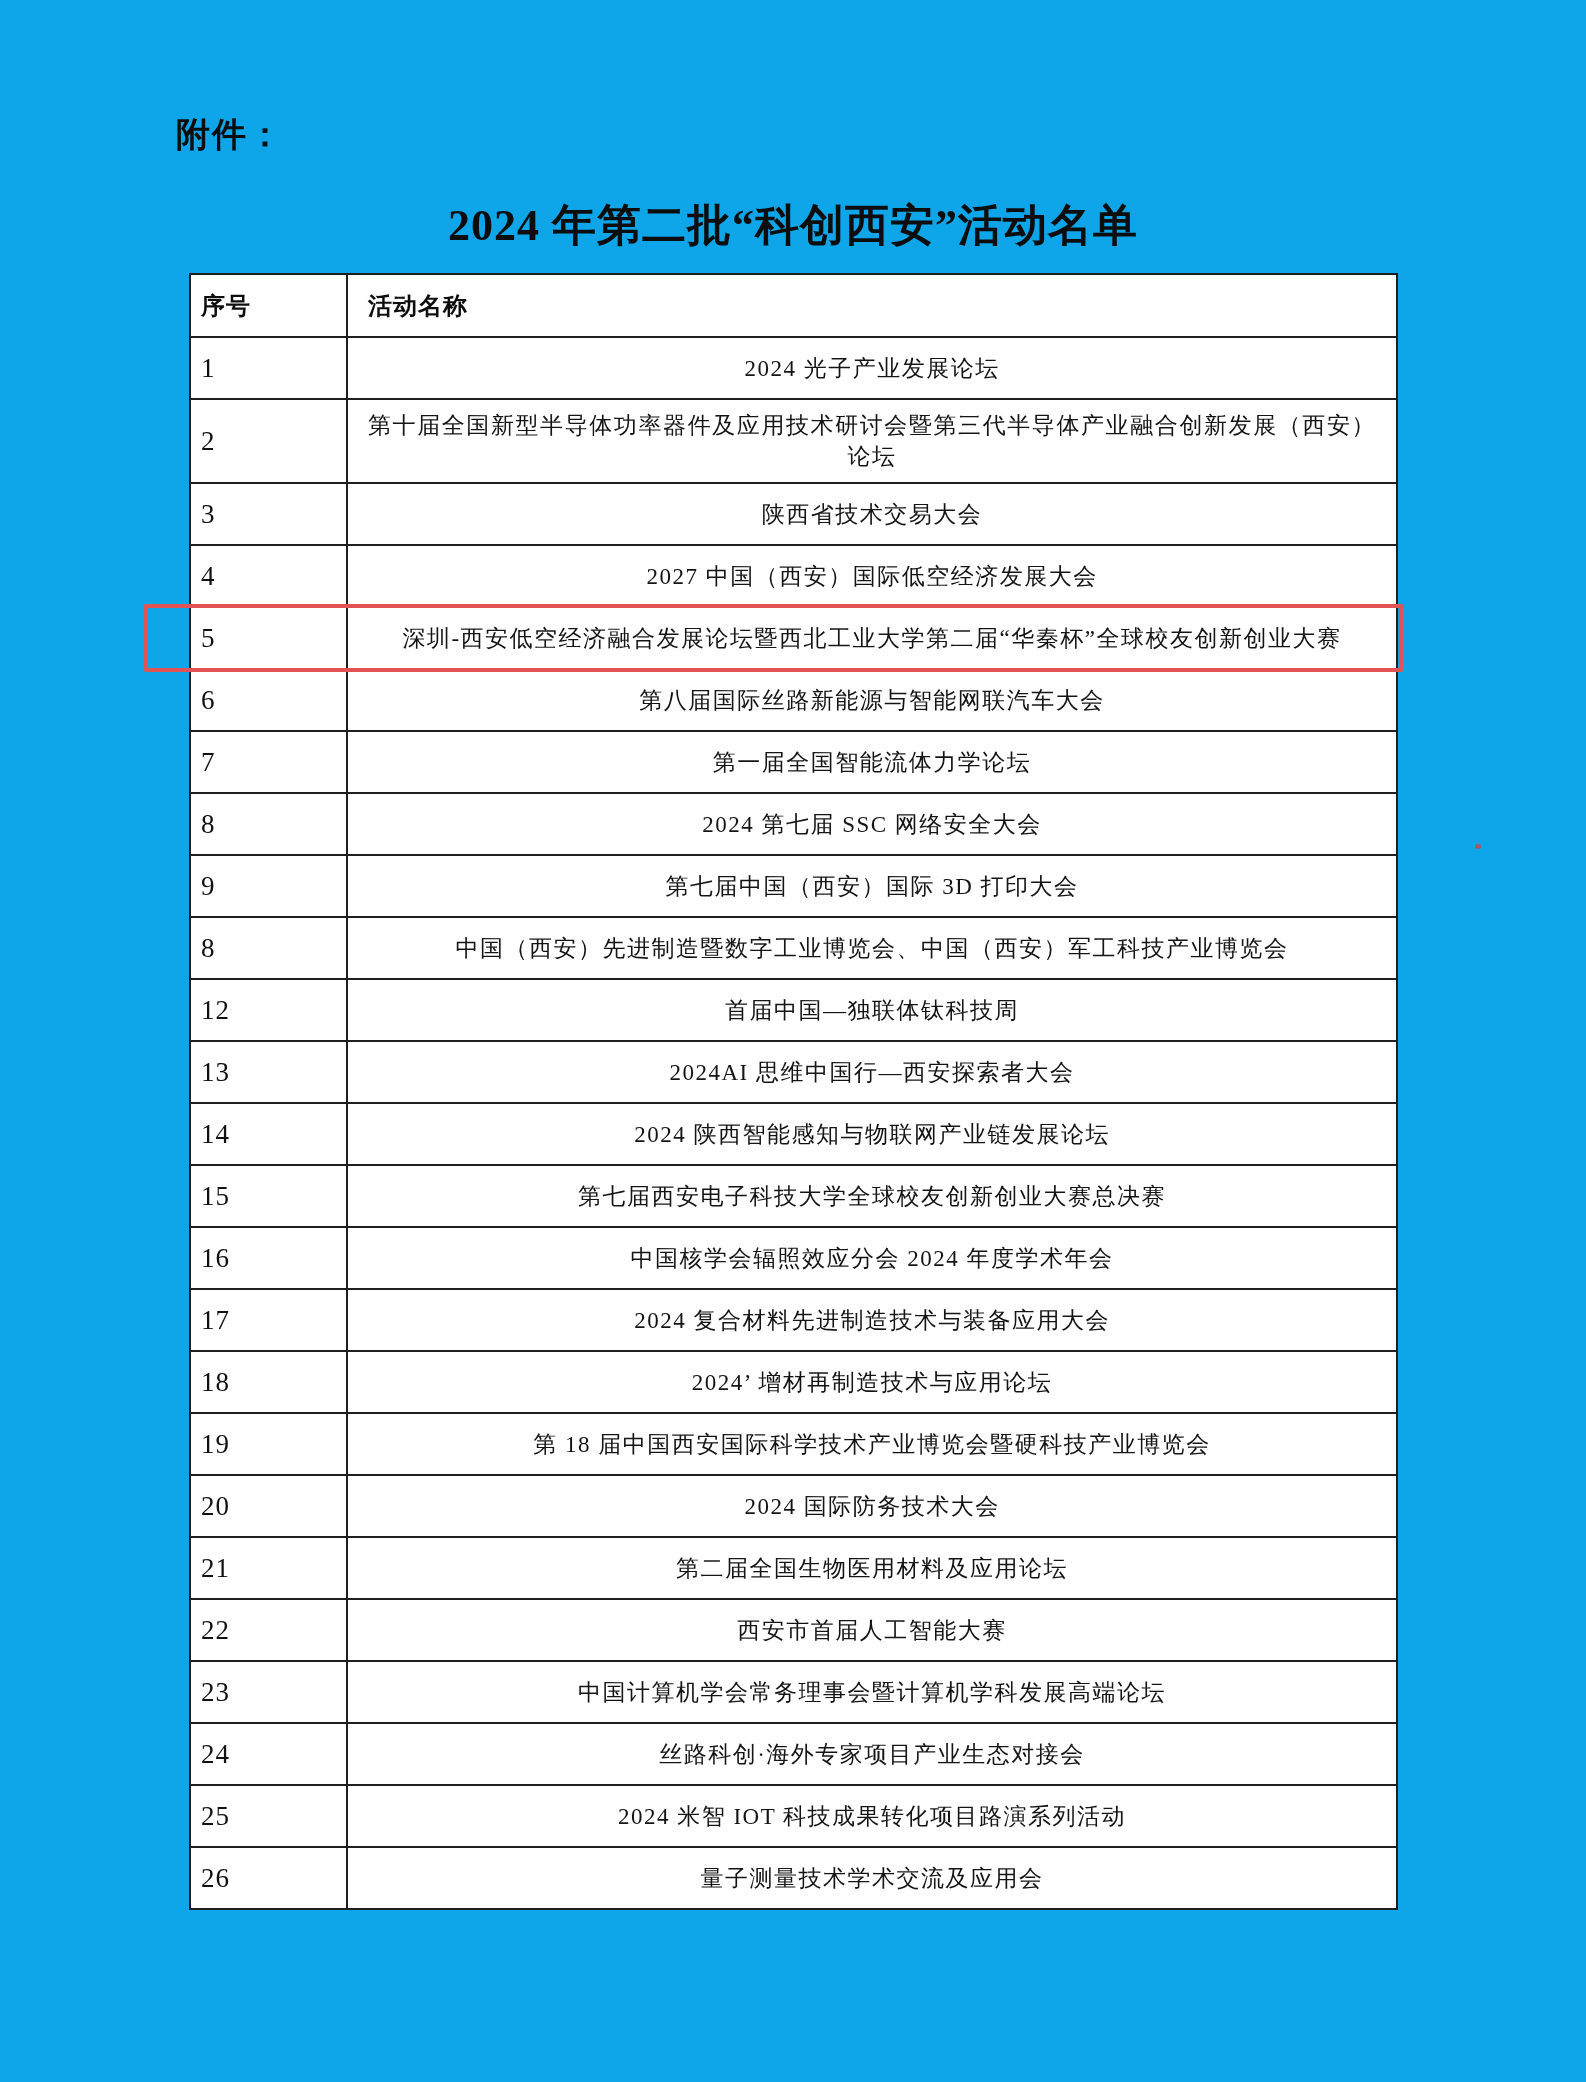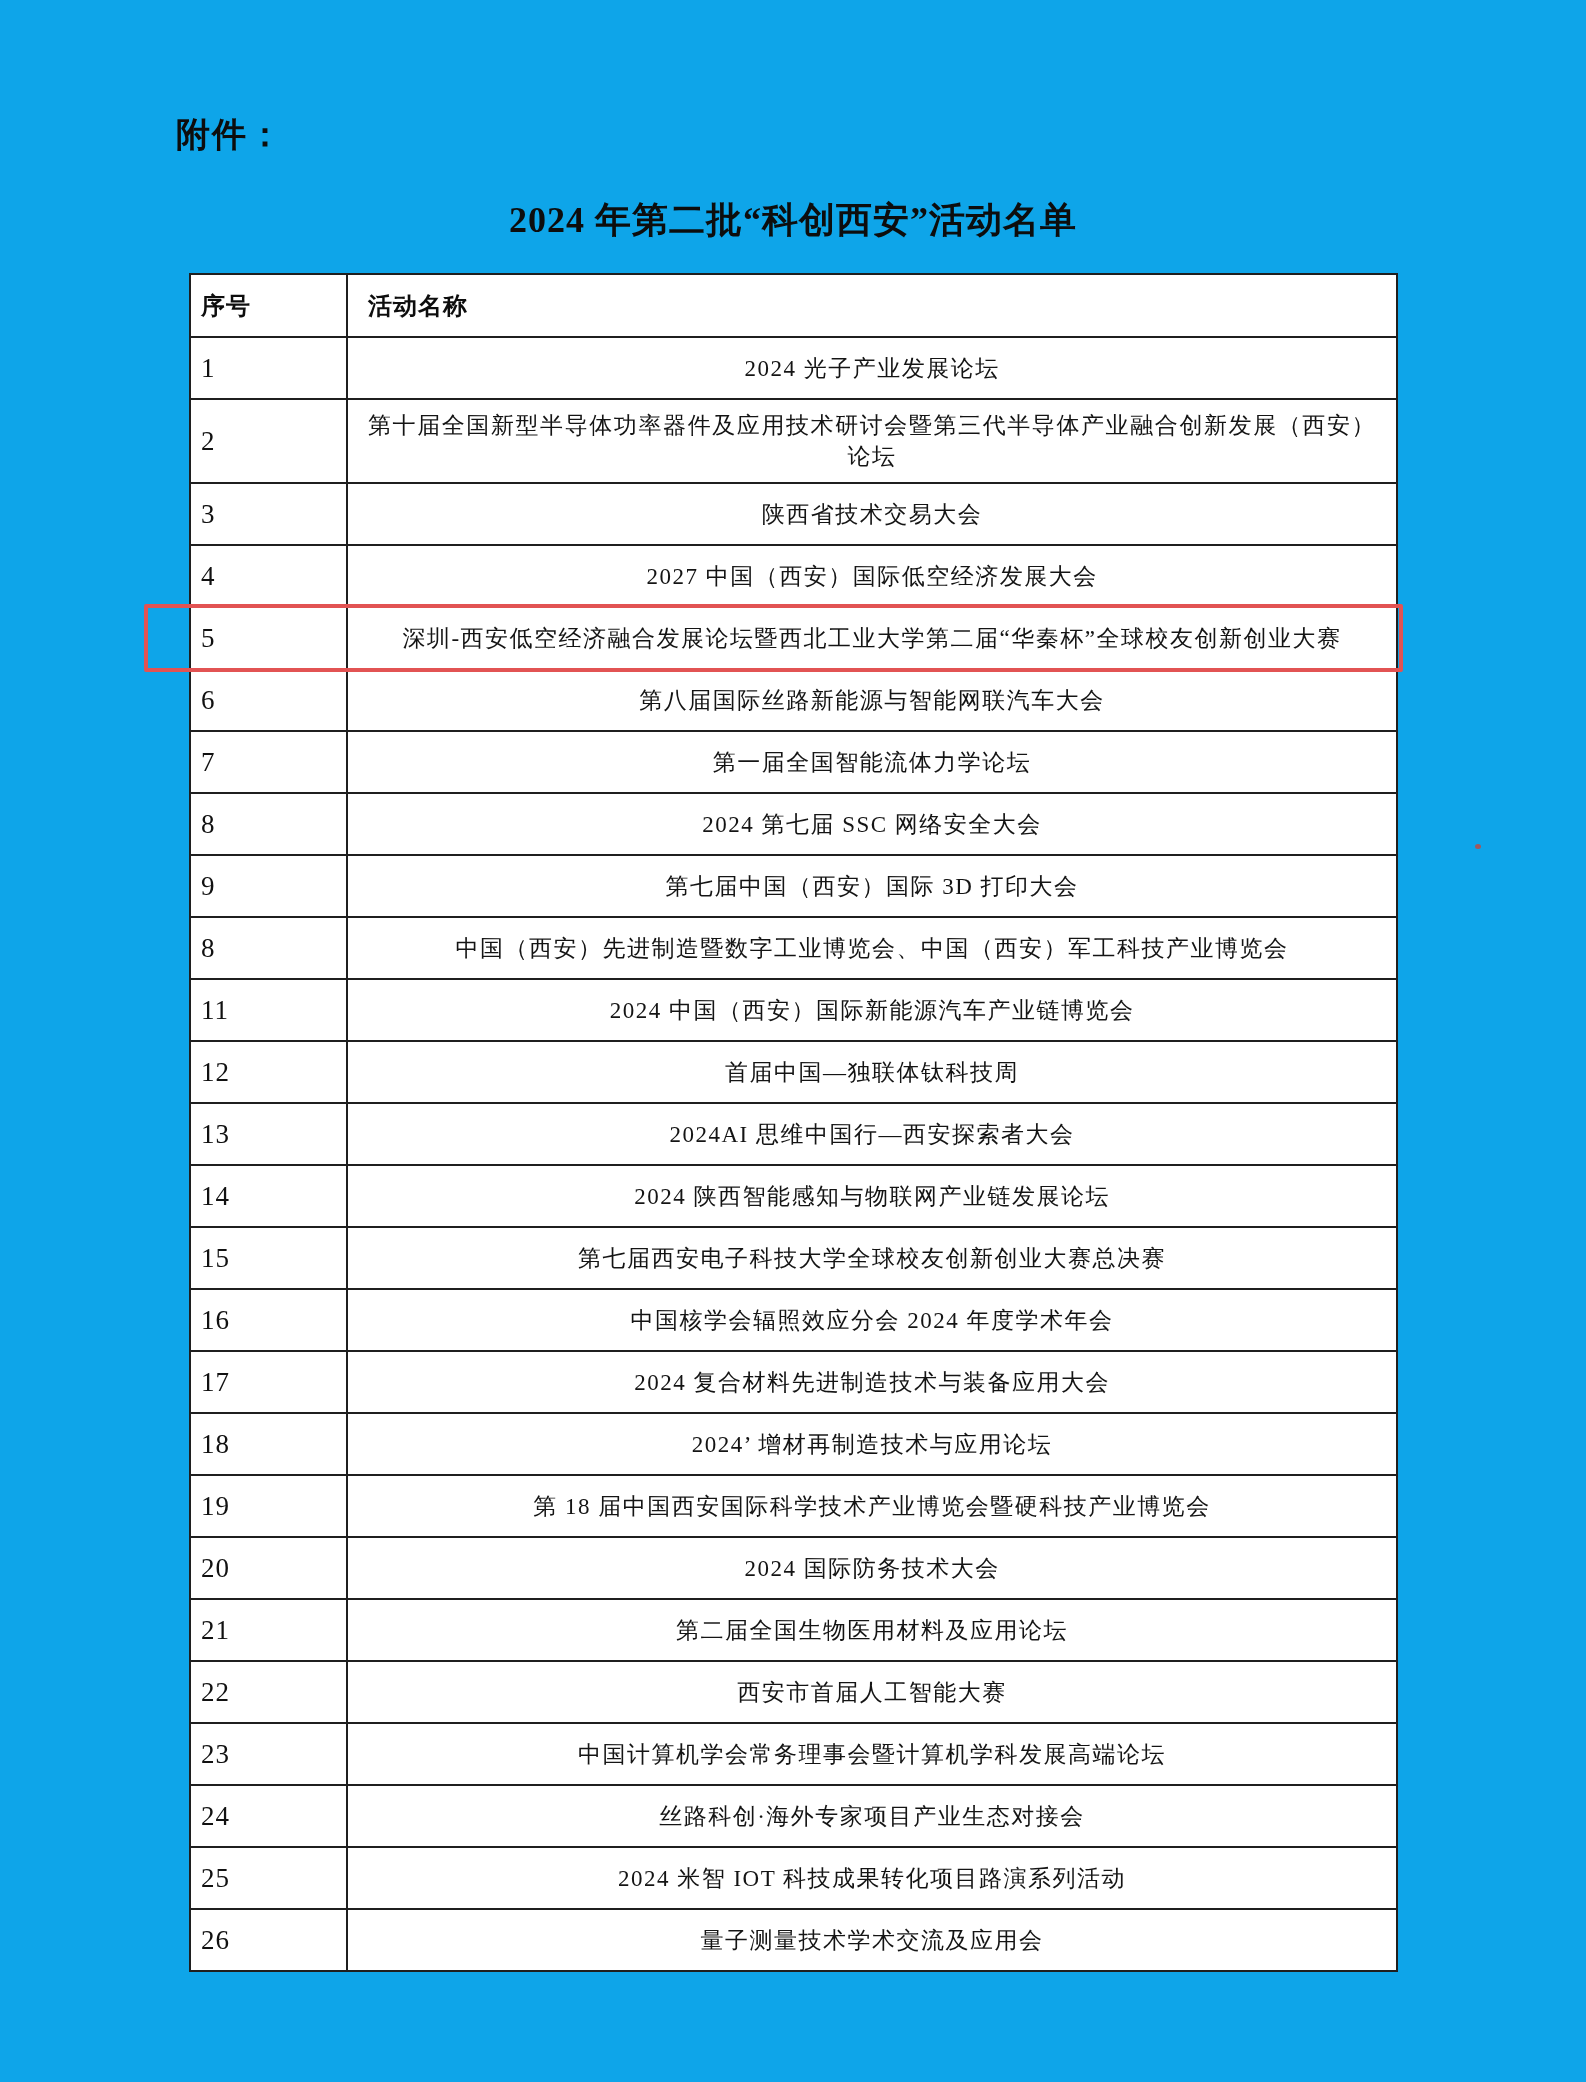--- a/index.html
+++ b/index.html
@@ -23,21 +23,21 @@
     font-family: "Liberation Sans", "DejaVu Sans", sans-serif;
     color: #0d0d0d;
   }
 
   .doc-title {
     position: absolute;
     left: 0;
     top: 196px;
     width: 100%;
     text-align: center;
-    font-size: 36px;
+    font-size: 44px;
     font-weight: 700;
     letter-spacing: 1px;
     color: #0d0d0d;
   }
 
   .activity-table {
     position: absolute;
     left: 189px;
     top: 273px;
     width: 1209px;
@@ -195,26 +195,20 @@
           <div class="name-inner">第七届中国（西安）国际 3D 打印大会</div>
         </div>
       </div>
       <div class="trow">
         <div class="tcell col-no">8</div>
         <div class="tcell col-name">
           <div class="name-inner">中国（西安）先进制造暨数字工业博览会、中国（西安）军工科技产业博览会</div>
         </div>
       </div>
       <div class="trow">
-        <div class="tcell col-no">11</div>
-        <div class="tcell col-name">
-          <div class="name-inner">2024 中国（西安）国际新能源汽车产业链博览会</div>
-        </div>
-      </div>
-      <div class="trow">
         <div class="tcell col-no">12</div>
         <div class="tcell col-name">
           <div class="name-inner">首届中国—独联体钛科技周</div>
         </div>
       </div>
       <div class="trow">
         <div class="tcell col-no">13</div>
         <div class="tcell col-name">
           <div class="name-inner">2024AI 思维中国行—西安探索者大会</div>
         </div>

